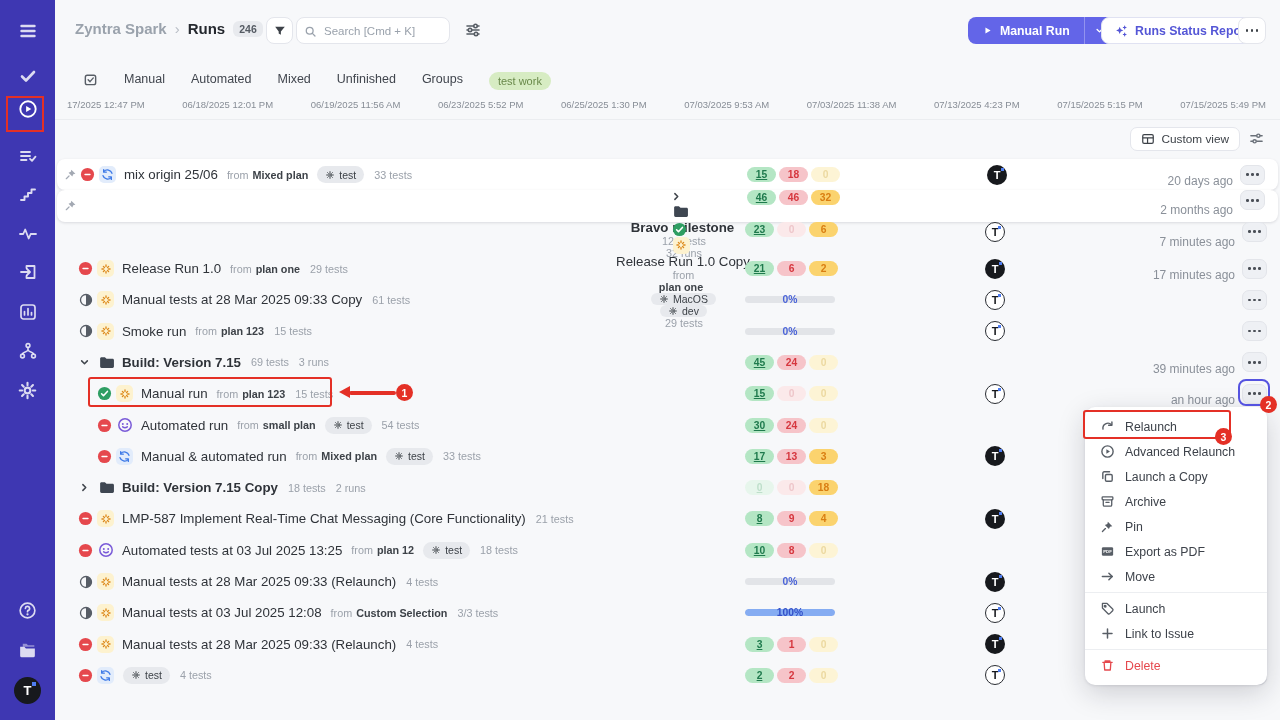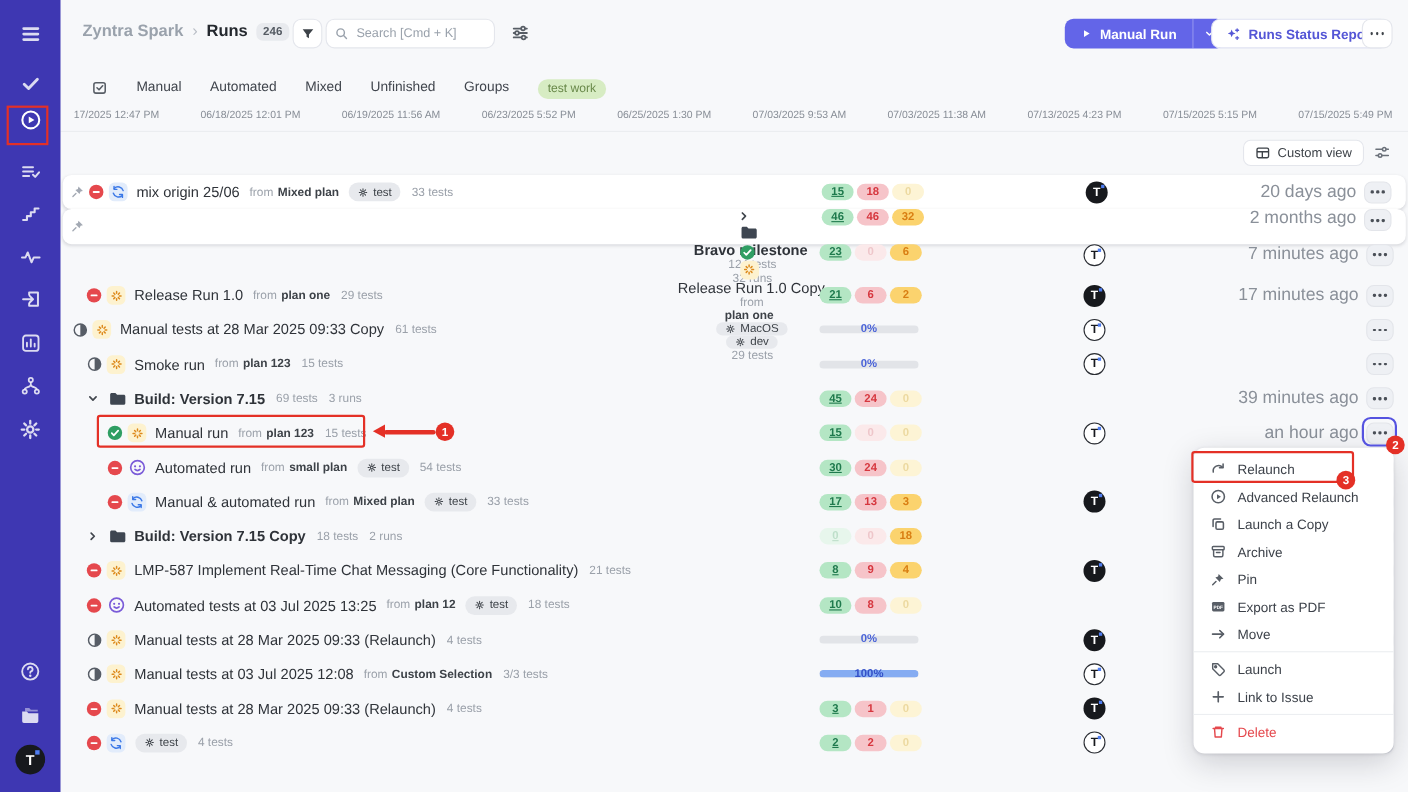--- a/index.html
+++ b/index.html
@@ -87,21 +87,21 @@
   .bar { position:relative; width:90px; height:15px; display:flex; align-items:center; }
   .bar .track { width:100%; height:7px; border-radius:4px; background:#e2e4e8; overflow:hidden; }
   .bar .fill { height:100%; background:#85acf2; border-radius:4px; }
   .bar .blabel { position:absolute; width:100%; text-align:center; font-size:10.3px; font-weight:700; color:#4a63d8; }
   .bar.full .blabel { color:#3350c8; }
   .avatar { position:absolute; left:930px; width:20px; height:20px; border-radius:50%; display:flex; align-items:center; justify-content:center;
             font-size:11px; font-weight:700; }
   .avatar.dark { background:#17191d; color:#fff; }
   .avatar.light { background:#fff; color:#17191d; border:1.4px solid #2a2d33; }
   .avatar i { position:absolute; right:3px; top:3px; width:3px; height:3px; background:#4f7df0; }
-  .rtime { position:absolute; right:45px; font-size:16px; color:#8a9099; }
+  .rtime { position:absolute; right:45px; font-size:12px; color:#8a9099;margin-top:13px; }
   .more-btn { position:absolute; right:13px; width:25px; height:20px; border-radius:7px; background:#eef0f4; border:1px solid #e3e5ea;
               color:#4a4f57; display:flex; align-items:center; justify-content:center; }
   .dots { display:inline-flex; gap:2.5px; }
   .dots b { width:2.6px; height:2.6px; background:currentColor; border-radius:50%; }
 
   
   .ctx-menu { position:absolute; left:1030px; top:407px; width:182px; background:#fff; border-radius:10px; padding:7px 0;
               box-shadow:0 8px 28px rgba(20,24,40,.18), 0 1px 3px rgba(20,24,40,.1); z-index:40; }
   .ctx-item { height:25px; display:flex; align-items:center; gap:10px; padding:0 15px; font-size:12.3px; color:#3d424a; }
   .ctx-item .mi { width:15px; display:flex; color:#585e66; }
@@ -473,21 +473,21 @@
         <span class="avatar dark">T<i></i></span>
         <span class="rtime">17 minutes ago</span>
         <button class="more-btn">
           <span class="dots">
             <b></b>
             <b></b>
             <b></b>
           </span>
         </button>
       </div>
-      <div class="row" style="padding-left: 10px;">
+      <div class="row" style="padding-left: 23px;">
         <span class="status">
           <svg width="14" height="14" viewBox="0 0 16 16">
             <circle cx="8" cy="8" r="6.3" fill="none" stroke="#575d66" stroke-width="1.5"></circle>
             <path d="M8 1.7a6.3 6.3 0 0 1 0 12.6z" fill="#575d66"></path>
           </svg>
         </span>
         <span class="typeic manual">
           <svg width="12" height="12" viewBox="0 0 16 16" fill="none" stroke="currentColor" stroke-linecap="round" stroke-linejoin="round" stroke-width="1.8">
             <path d="M8 2.6v2.1M8 11.3v2.1M2.6 8h2.1M11.3 8h2.1M4.5 4.5l1.4 1.4M10.1 10.1l1.4 1.4M4.5 11.5l1.4-1.4M10.1 5.9l1.4-1.4"></path>
           </svg>

